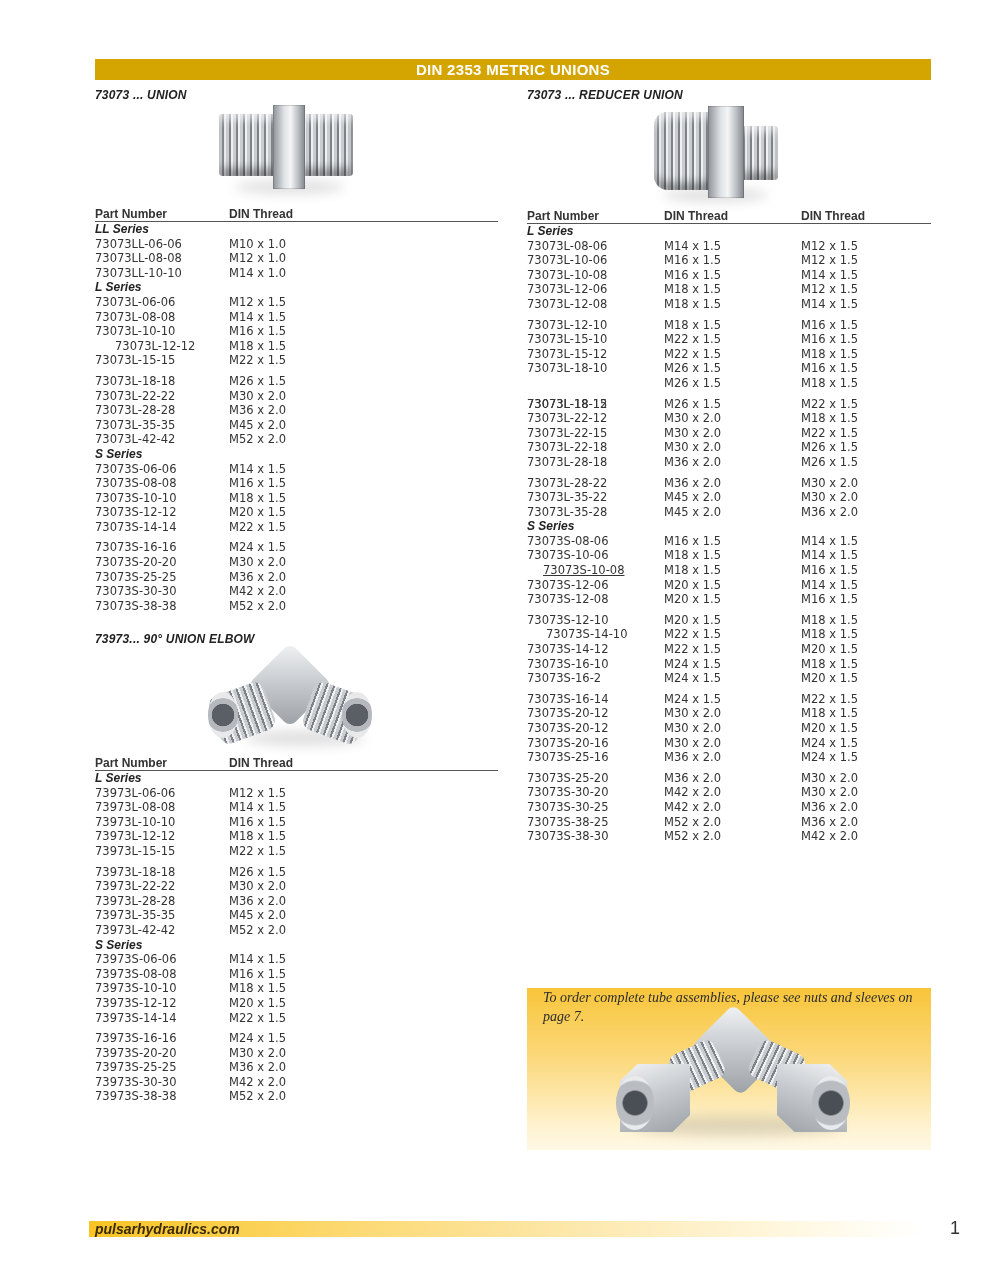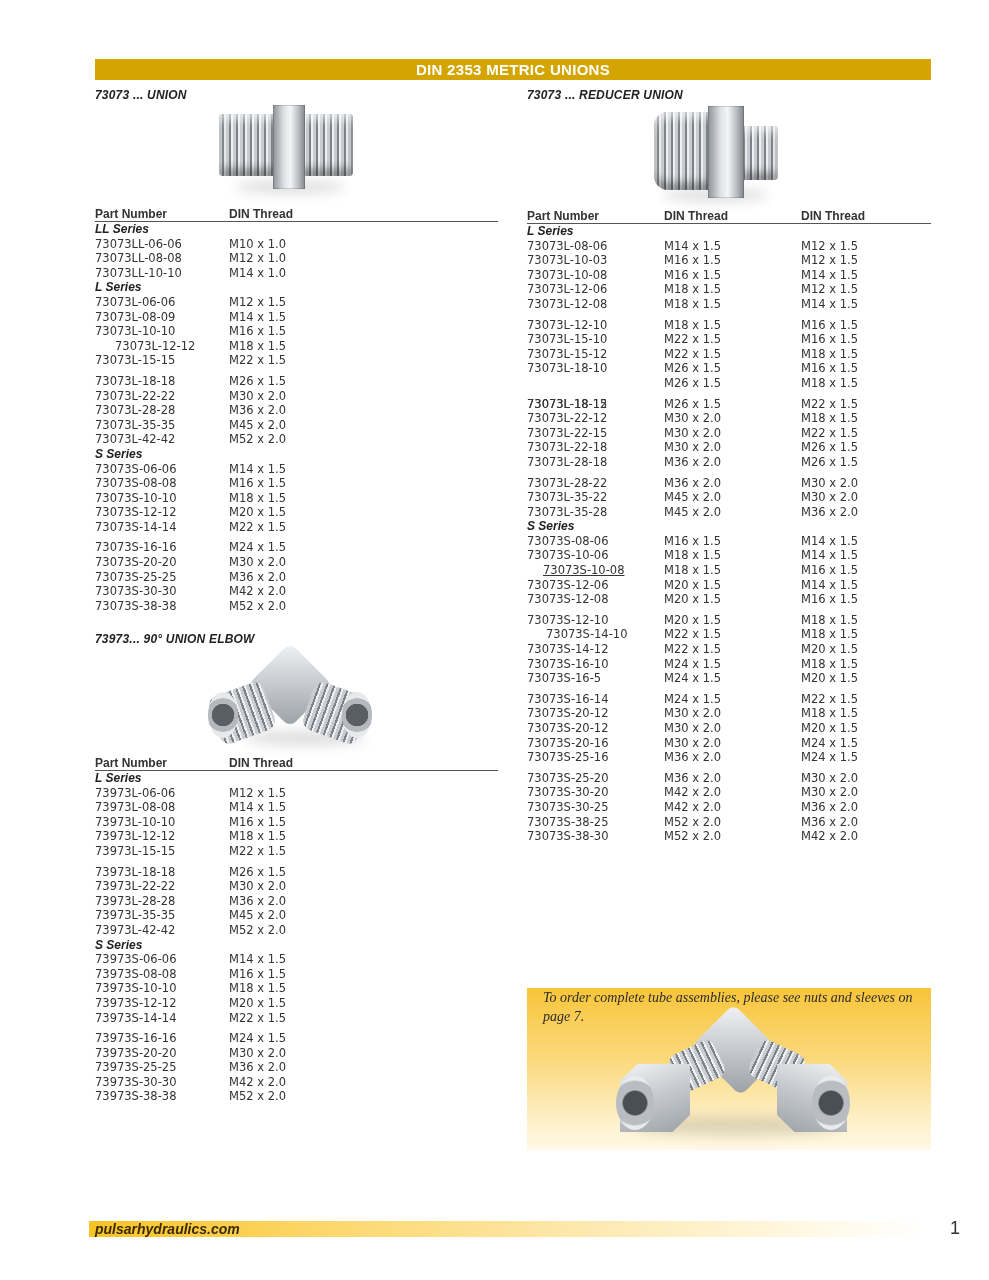--- a/index.html
+++ b/index.html
@@ -126,21 +126,21 @@
         <span style="left: 134px;">M14 x 1.0</span>
       </div>
     </div>
   <div class="series">L Series</div>
   <div>
       <div class="row">
         <span style="left: 0px;">73073L-06-06</span>
         <span style="left: 134px;">M12 x 1.5</span>
       </div>
       <div class="row">
-        <span style="left: 0px;">73073L-08-09</span>
+        <span style="left: 0px;">73073L-08-08</span>
         <span style="left: 134px;">M14 x 1.5</span>
       </div>
       <div class="row">
         <span style="left: 0px;">73073L-10-10</span>
         <span style="left: 134px;">M16 x 1.5</span>
       </div>
       <div class="row">
         <span style="left: 0px; margin-left: 20px;">73073L-12-12</span>
         <span style="left: 134px;">M18 x 1.5</span>
       </div>
@@ -338,21 +338,21 @@
     <span style="left:274px">DIN Thread</span>
   </div>
   <div class="series">L Series</div>
   <div>
       <div class="row">
         <span style="left: 0px;">73073L-08-06</span>
         <span style="left: 137px;">M14 x 1.5</span>
         <span style="left: 274px;">M12 x 1.5</span>
       </div>
       <div class="row">
-        <span style="left: 0px;">73073L-10-03</span>
+        <span style="left: 0px;">73073L-10-06</span>
         <span style="left: 137px;">M16 x 1.5</span>
         <span style="left: 274px;">M12 x 1.5</span>
       </div>
       <div class="row">
         <span style="left: 0px;">73073L-10-08</span>
         <span style="left: 137px;">M16 x 1.5</span>
         <span style="left: 274px;">M14 x 1.5</span>
       </div>
       <div class="row">
         <span style="left: 0px;">73073L-12-06</span>
@@ -475,21 +475,21 @@
         <span style="left: 0px;">73073S-14-12</span>
         <span style="left: 137px;">M22 x 1.5</span>
         <span style="left: 274px;">M20 x 1.5</span>
       </div>
       <div class="row">
         <span style="left: 0px;">73073S-16-10</span>
         <span style="left: 137px;">M24 x 1.5</span>
         <span style="left: 274px;">M18 x 1.5</span>
       </div>
       <div class="row">
-        <span style="left: 0px;">73073S-16-5</span>
+        <span style="left: 0px;">73073S-16-2</span>
         <span style="left: 137px;">M24 x 1.5</span>
         <span style="left: 274px;">M20 x 1.5</span>
       </div>
       <div class="gap"></div>
       <div class="row">
         <span style="left: 0px;">73073S-16-14</span>
         <span style="left: 137px;">M24 x 1.5</span>
         <span style="left: 274px;">M22 x 1.5</span>
       </div>
       <div class="row">

